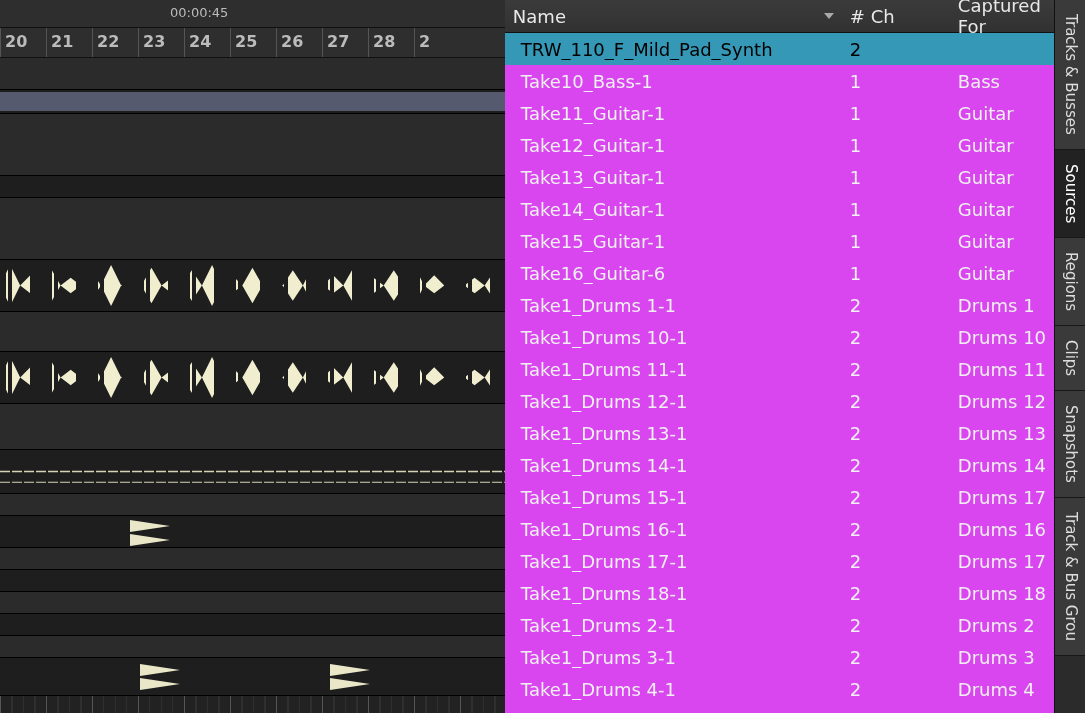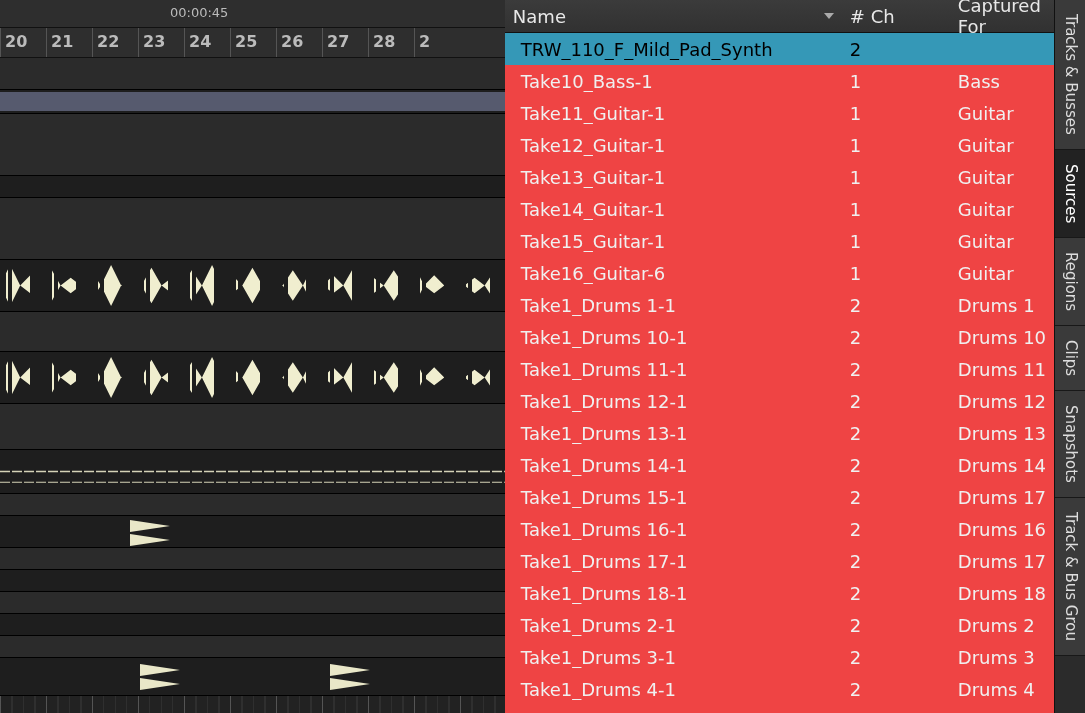--- a/index.html
+++ b/index.html
@@ -117,21 +117,21 @@
   }
   .track .tri2 {
     position:absolute; top:18px; left:130px; height:12px; width:40px;
     background:#e9e7c8;
     clip-path: polygon(0 0, 100% 50%, 0 100%);
   }
 
   
   .list-pane {
     flex: 1; height: 100%;
-    background: #ef4444;
+    background: #d946ef;
     display: flex; flex-direction: column;
   }
   .list-header {
     height: 33px;
     background: linear-gradient(#3b3b3b,#313131);
     display: flex;
     align-items: center;
     border-bottom: 1px solid #111;
     font-size: 18px;
     color: #e8e8e8;

